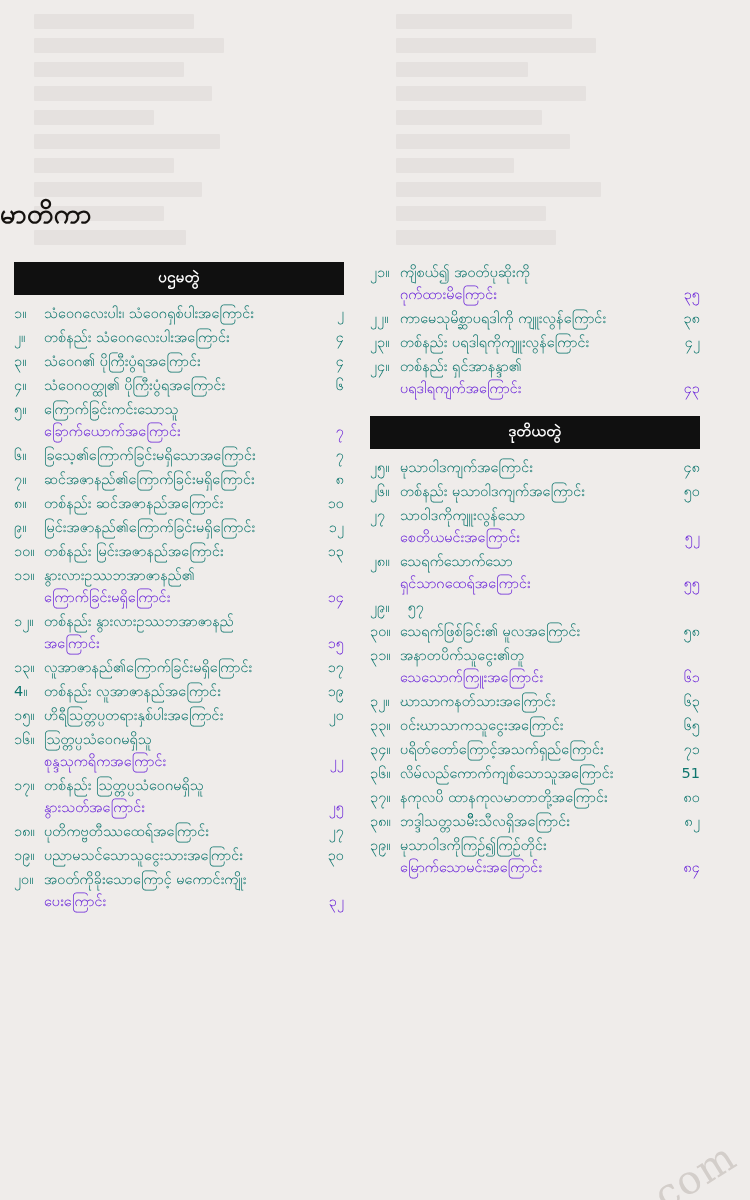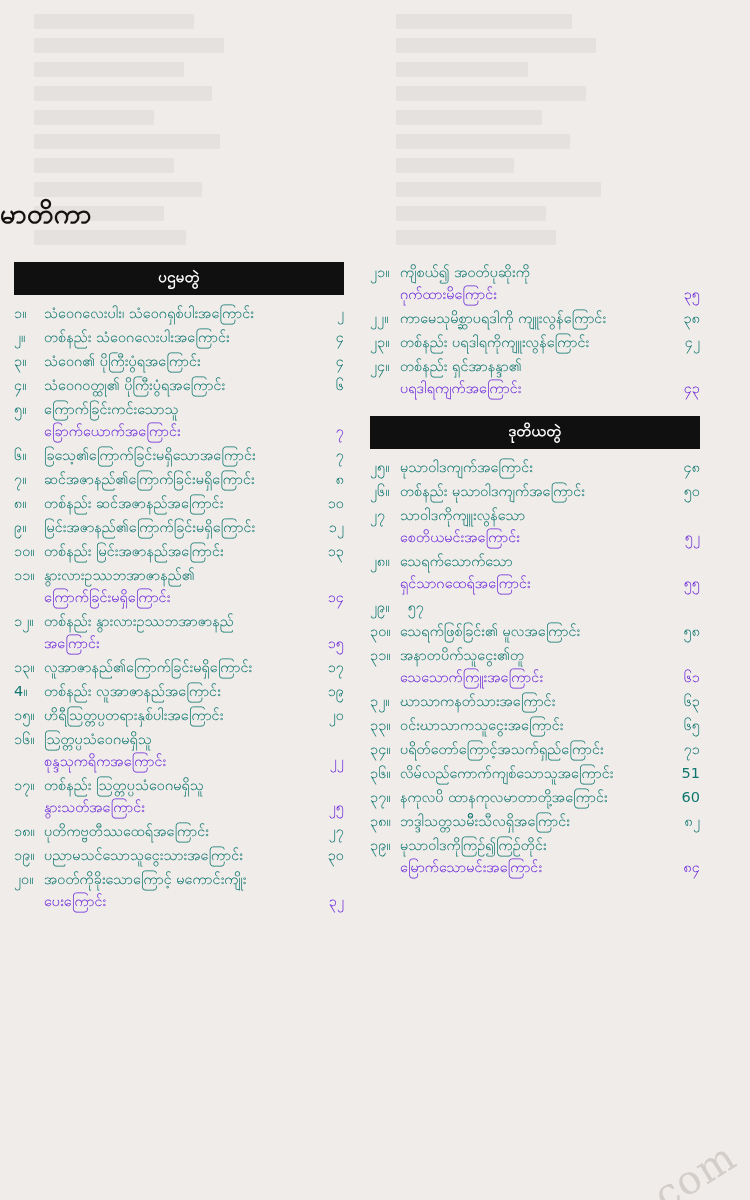--- a/index.html
+++ b/index.html
@@ -406,21 +406,21 @@
 
       <div class="toc-row">
         <span class="toc-num">၃၆။</span>
         <span class="toc-text">လိမ်လည်ကောက်ကျစ်သောသူအကြောင်း</span>
         <span class="toc-page">51</span>
       </div>
 
       <div class="toc-row">
         <span class="toc-num">၃၇။</span>
         <span class="toc-text">နကုလပိ ထာနကုလမာတာတို့အကြောင်း</span>
-        <span class="toc-page">60</span>
+        <span class="toc-page">၈၀</span>
       </div>
 
       <div class="toc-row">
         <span class="toc-num">၃၈။</span>
         <span class="toc-text">ဘဒ္ဒါသတ္တသမိီးသီလရှိအကြောင်း</span>
         <span class="toc-page">၈၂</span>
       </div>
 
       <div class="toc-row tight">
         <span class="toc-num">၃၉။</span>

